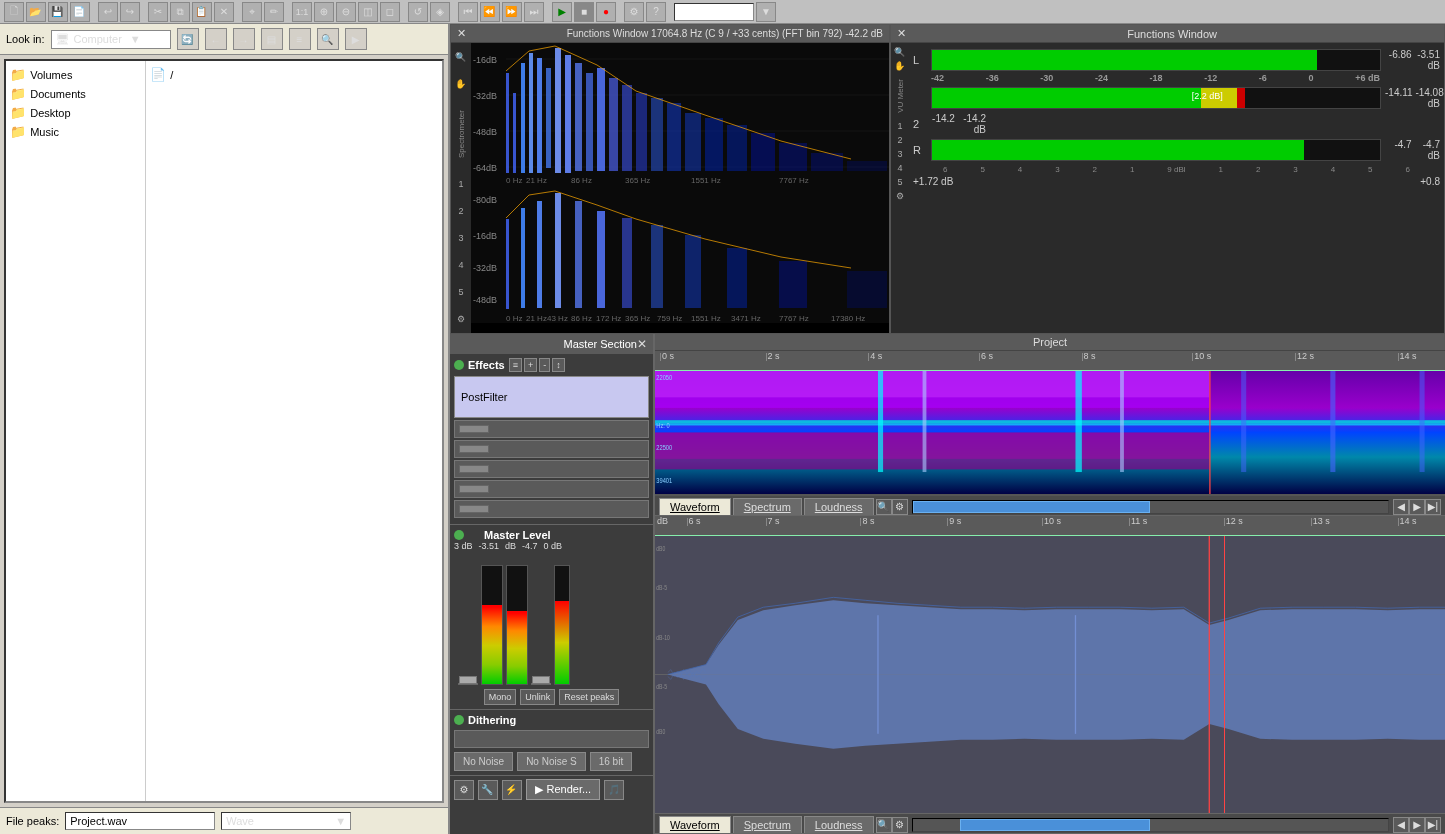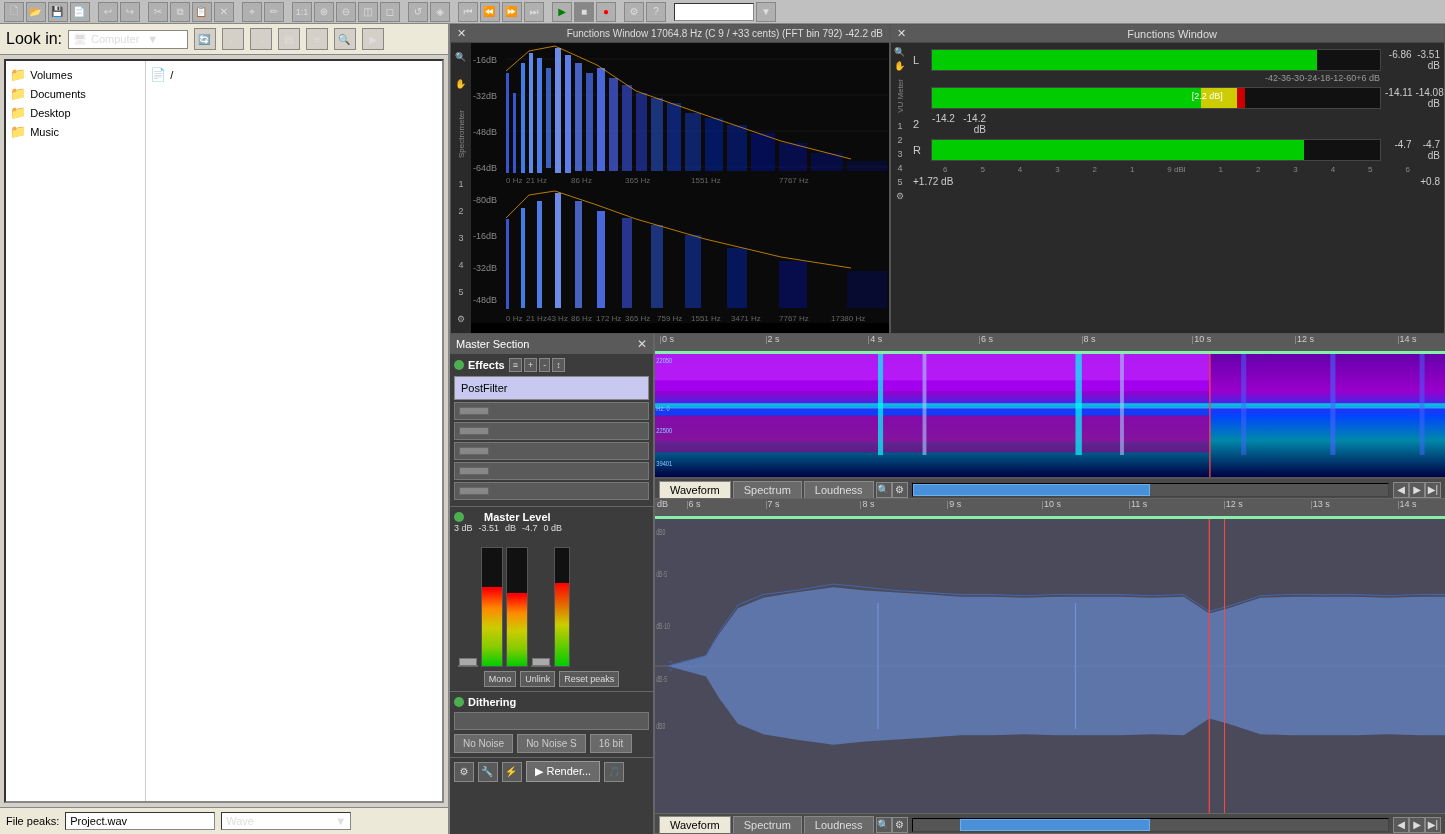--- a/index.html
+++ b/index.html
@@ -43,21 +43,21 @@
     }
 
     #file-browser-header {
       background: #ece9d8;
       padding: 4px 6px;
       display: flex;
       align-items: center;
       gap: 6px;
       border-bottom: 1px solid #888;
     }
-    #look-in-label { font-size: 16px; color: #000; white-space: nowrap; }
+    #look-in-label { font-size: 11px; color: #000; white-space: nowrap; }
     #look-in-select {
       display: flex;
       align-items: center;
       background: white;
       border: 1px solid #888;
       padding: 2px 4px;
       font-size: 11px;
       min-width: 120px;
       cursor: pointer;
     }
@@ -198,21 +198,21 @@
       flex-direction: column;
     }
 
     #ms-header {
       background: #5a5a5a;
       padding: 3px 6px;
       font-size: 11px;
       color: #fff;
       display: flex;
       align-items: center;
-      justify-content: space-between;
+      justify-content: flex-end;
     }
     .ms-close {
       cursor: pointer;
       font-size: 12px;
       color: #ddd;
     }
 
     #effects-section {
       padding: 4px;
       border-bottom: 1px solid #666;
@@ -226,21 +226,21 @@
     .section-circle { width: 10px; height: 10px; background: #4CAF50; border-radius: 50%; }
     #effects-label { color: #fff; font-size: 11px; font-weight: bold; }
     .effects-controls { display: flex; gap: 2px; align-items: center; }
     .eff-btn { 
       background: #5a5a5a; border: 1px solid #888; color: #ddd; 
       font-size: 9px; padding: 1px 3px; cursor: pointer;
     }
 
     #postfilter-item {
       background: #c8c8f0;
-      padding: 5px 6px;
+      padding: 14px 6px;
       font-size: 11px;
       color: #000;
       border: 1px solid #888;
       margin-bottom: 2px;
       cursor: pointer;
     }
 
     .effect-slot {
       background: #5a5a5a;
       border: 1px solid #777;
@@ -346,20 +346,21 @@
     }
     .spec-tab {
       padding: 2px 10px;
       background: #6a6a6a;
       border: 1px solid #888;
       border-bottom: none;
       color: #ddd;
       font-size: 11px;
       cursor: pointer;
       margin-right: 2px;
+      text-decoration: underline;
     }
     .spec-tab.active {
       background: #ece9d8;
       color: #000;
     }
 
     #timeline-scrollbar {
       height: 16px;
       background: #555;
       margin: 2px 4px;
@@ -373,21 +374,21 @@
       position: absolute;
       left: 5%;
       border: 1px solid #6ab0f0;
     }
 
     
     .time-ruler {
       height: 20px;
       background: #5a5a5a;
       position: relative;
-      border-bottom: 3px solid #86efac;
+      border-bottom: 1px solid #86efac;
       overflow: hidden;
     }
     .time-tick {
       position: absolute;
       top: 0;
       font-size: 9px;
       color: #ccc;
       padding-left: 2px;
     }
     .time-tick::after {
@@ -438,24 +439,25 @@
     .vu-db-label {
       color: #ccc;
       font-size: 10px;
       width: 55px;
       text-align: right;
     }
     .vu-scale {
       display: flex;
       margin-left: 18px;
       margin-right: 60px;
-      justify-content: flex-end;
+      justify-content: space-between;
       color: #999;
       font-size: 9px;
       margin-bottom: 2px;
+      font-weight: bold;
     }
 
     
     #bottom-scrollbar {
       height: 16px;
       background: #555;
       margin: 2px 4px;
       border: 1px inset #444;
       position: relative;
     }
@@ -902,20 +904,23 @@
         <div id="bottom-toolbar">
           <div class="small-icon-btn">⚙</div>
           <div class="small-icon-btn">🔧</div>
           <div class="small-icon-btn">⚡</div>
           <button class="render-btn">▶ Render...</button>
           <div class="small-icon-btn">🎵</div>
         </div>
       </div>
 
       <div id="project-area">
+        <div id="project-header">
+          <span>Project</span>
+        </div>
 
         <div style="display:flex;flex-direction:column;height:165px;">
 
           <div class="time-ruler">
             <span class="time-tick" style="left:5px;">0 s</span>
             <span class="time-tick" style="left:14%;">2 s</span>
             <span class="time-tick" style="left:27%;">4 s</span>
             <span class="time-tick" style="left:41%;">6 s</span>
             <span class="time-tick" style="left:54%;">8 s</span>
             <span class="time-tick" style="left:68%;">10 s</span>

